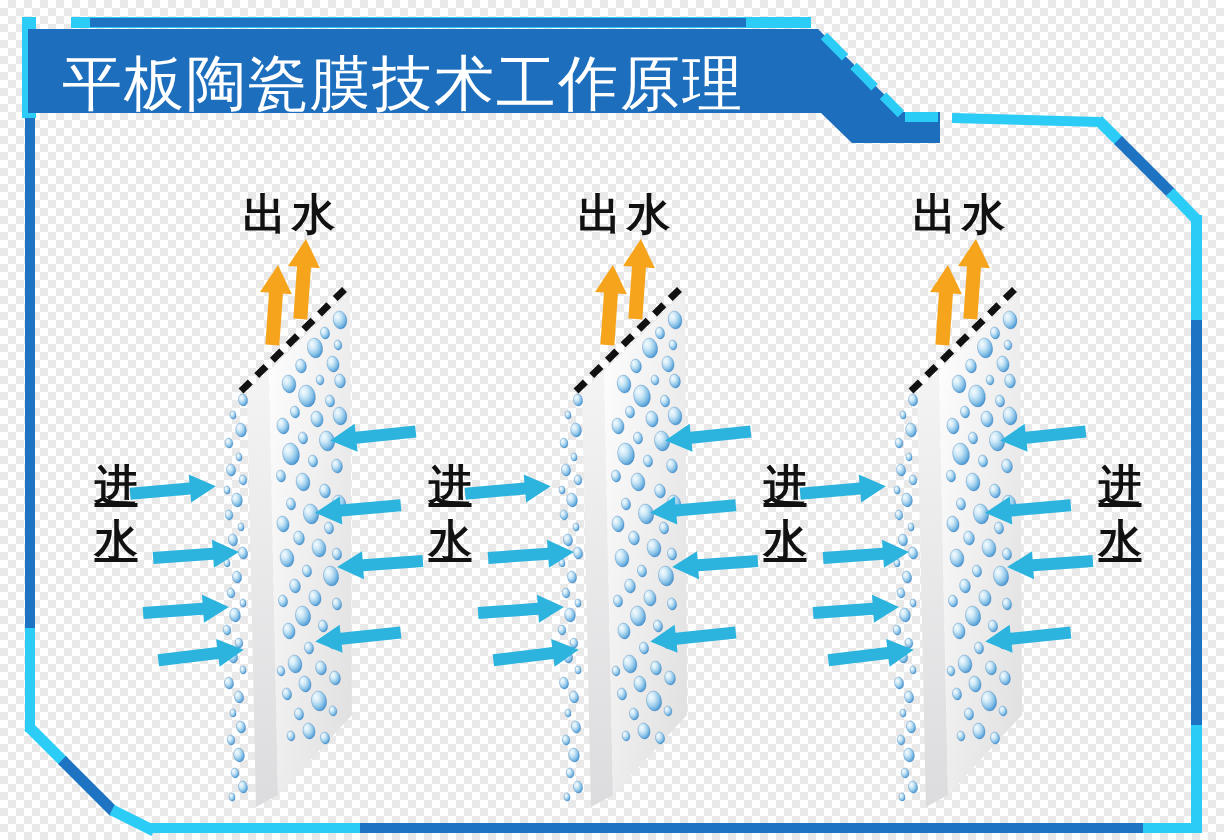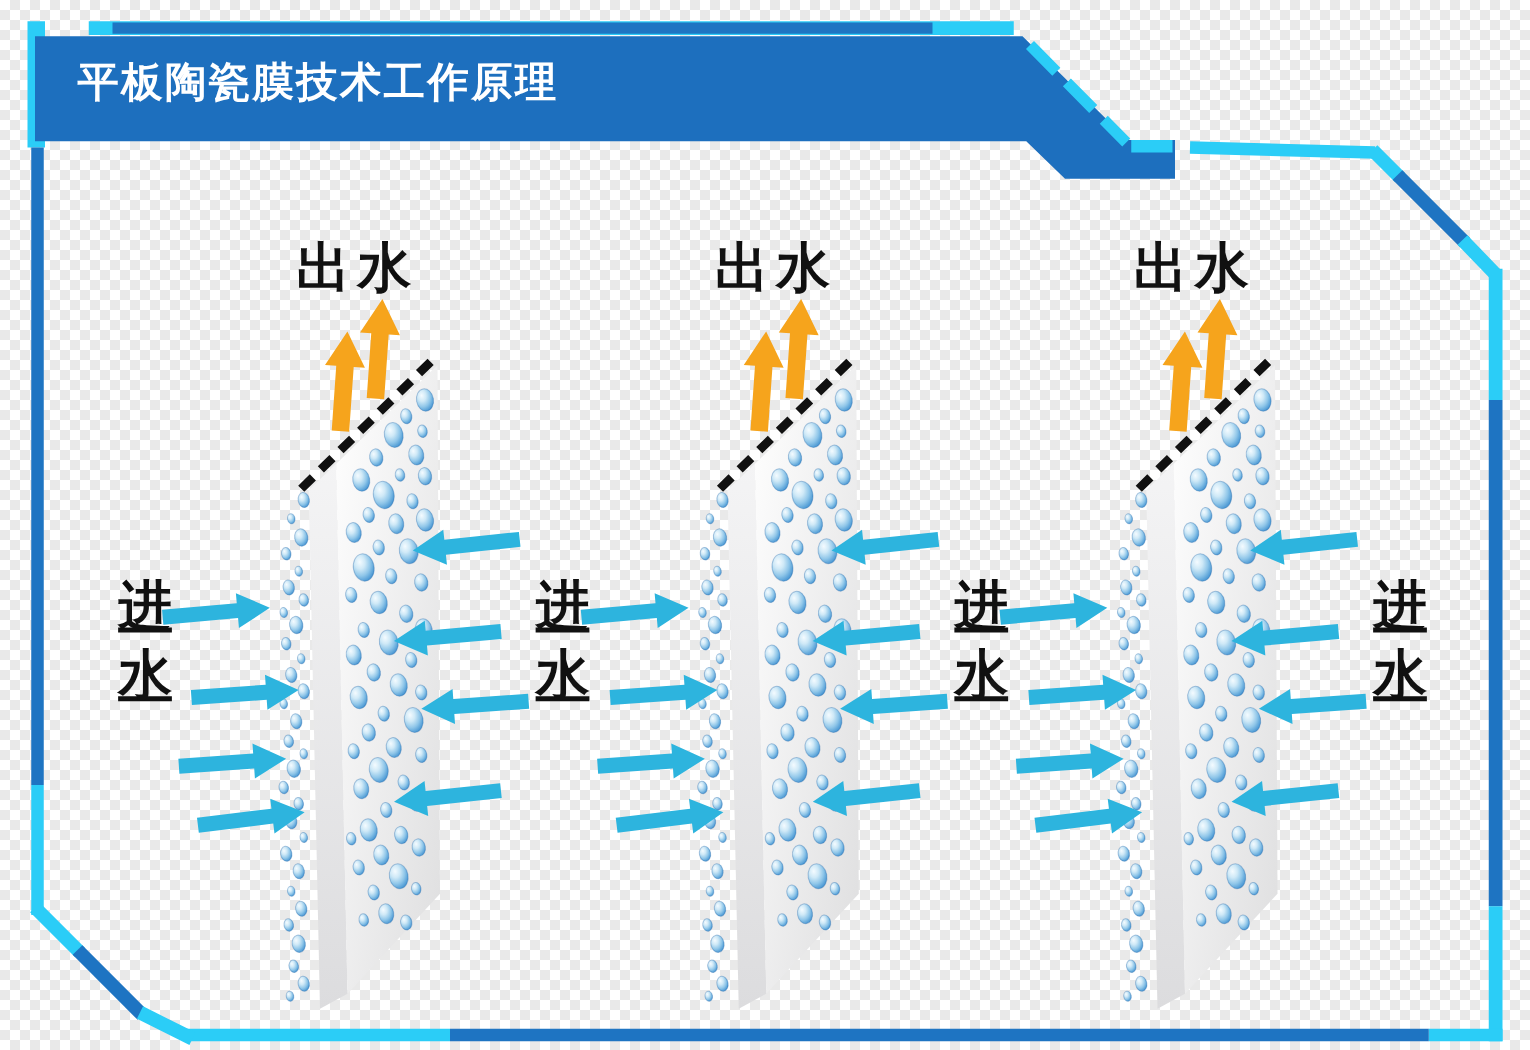--- a/index.html
+++ b/index.html
@@ -9,25 +9,25 @@
     
     background-color:#ffffff;
     background-image:
       linear-gradient(45deg,#e9e9e9 25%,transparent 25%,transparent 75%,#e9e9e9 75%),
       linear-gradient(45deg,#e9e9e9 25%,transparent 25%,transparent 75%,#e9e9e9 75%);
     background-size:16px 16px;
     background-position:0 0,8px 8px;
   }
   #frame-svg{position:absolute;left:0;top:0;width:1224px;height:840px;}
   .label{position:absolute;color:#111;font-weight:600;}
-  .outlet-label{width:110px;top:186px;font-size:43px;letter-spacing:6px;text-align:left;white-space:nowrap;}
+  .outlet-label{width:110px;top:186px;font-size:43px;letter-spacing:6px;text-align:center;white-space:nowrap;}
   .inlet-label{width:48px;top:458px;font-size:43px;line-height:55px;text-align:center;word-break:break-all;text-decoration:underline;}
   #banner-title{
     position:absolute;left:62px;top:44px;width:760px;height:56px;
-    color:#ffffff;font-size:33px;font-weight:700;letter-spacing:2px;white-space:nowrap;
+    color:#ffffff;font-size:60px;font-weight:400;letter-spacing:2px;white-space:nowrap;
   }
 </style>
 </head>
 <body>
 
 <div id="stage">
 
   <svg id="frame-svg" viewBox="0 0 1224 840">
     <defs>
       <radialGradient id="gDrop" cx="0.35" cy="0.28" r="0.85">

